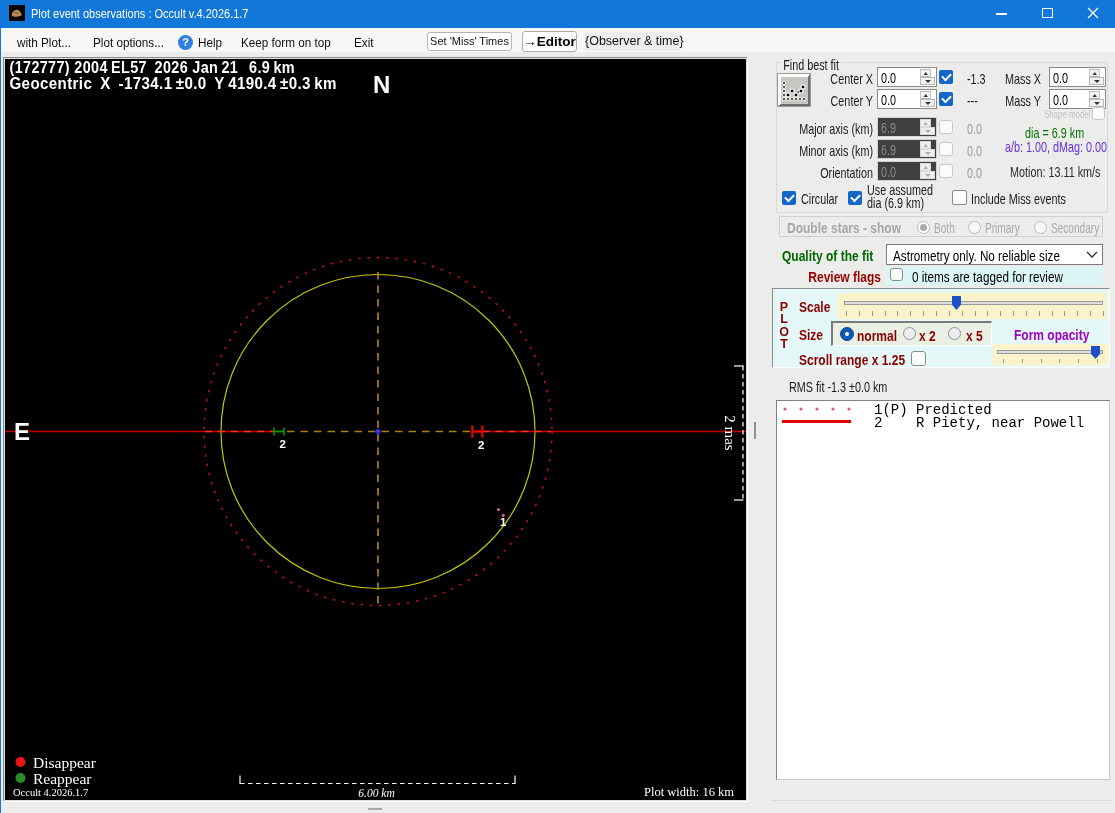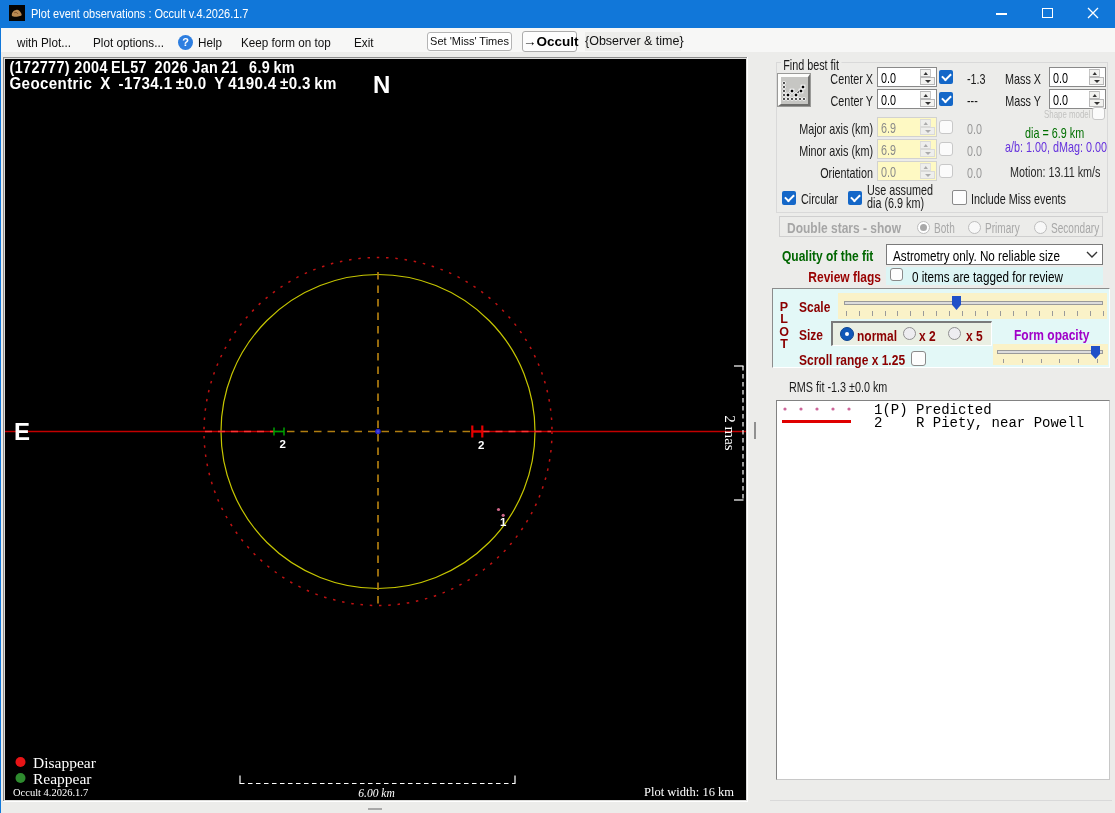--- a/index.html
+++ b/index.html
@@ -9,21 +9,21 @@
 .t{position:absolute;white-space:nowrap;font-size:15px;color:#1a1a1a;transform:scaleX(.72);transform-origin:0 50%}
 .tr{position:absolute;white-space:nowrap;font-size:15px;color:#1a1a1a;text-align:right;transform:scaleX(.72);transform-origin:100% 50%}
 .tb{position:absolute;white-space:nowrap;font-size:15px;font-weight:bold;transform:scaleX(.8);transform-origin:0 50%}
 .tbr{position:absolute;white-space:nowrap;font-size:15px;font-weight:bold;text-align:right;transform:scaleX(.8);transform-origin:100% 50%}
 .cbc{position:absolute;width:14px;height:14px;background:#1467C8;border-radius:2px}
 .cbc::after{content:"";position:absolute;left:3px;top:3px;width:7px;height:4px;border-left:2px solid #fff;border-bottom:2px solid #fff;transform:rotate(-45deg)}
 .cbd{position:absolute;width:14px;height:14px;background:#FBFBFB;border:1px solid #C8C8C8;border-radius:3px}
 .cbu{position:absolute;width:15px;height:15px;background:#FDFDFD;border:1px solid #8A8A8A;border-radius:3px}
 .spin{position:absolute;width:60px;height:20px;background:#fff;border:1px solid #898989;font-size:15px;color:#000}
 .spin .v{position:absolute;left:3px;top:1px;transform:scaleX(.72);transform-origin:0 0}
-.spin.dis{background:#fef9c3;border-color:#D2D2D0;color:#8A8A8A}
+.spin.dis{background:#404040;border-color:#D2D2D0;color:#8A8A8A}
 .sb{position:absolute;right:1px;width:15px;height:8px;background:#F2F2F0;border:1px solid #B8B8B8}
 .sb.t{top:1px}.sb.b{top:9px}
 .sb i{position:absolute;left:4px;width:0;height:0;border-left:3px solid transparent;border-right:3px solid transparent}
 .sb.t i{top:2px;border-bottom:3.5px solid #333}
 .sb.b i{top:2px;border-top:3.5px solid #333}
 .spin.dis .sb{border-color:#DADAD8;background:#EEEEEC}
 .spin.dis .sb.t i{border-bottom-color:#ABABAB}
 .spin.dis .sb.b i{border-top-color:#ABABAB}
 .rad{position:absolute;width:13px;height:13px;border-radius:50%;background:#EDEDF0;border:1px solid #909090}
 .rad.sel{background:#1058B8;border:1px solid #0D4490}
@@ -52,21 +52,21 @@
   </svg>
 
 <div class="ab" style="left:0;top:28px;width:1115px;height:24px;background:#F7F7F6"></div>
 <div class="ab" style="left:17px;top:35px;font-size:13px;color:#111;transform:scaleX(.9);transform-origin:0 0">with Plot...</div>
 <div class="ab" style="left:93px;top:35px;font-size:13px;color:#111;transform:scaleX(.9);transform-origin:0 0">Plot options...</div>
 <div class="ab" style="left:178px;top:35px;width:15px;height:15px;border-radius:50%;background:#2D7EE0;color:#fff;font-size:11px;font-weight:bold;text-align:center;line-height:15px">?</div>
 <div class="ab" style="left:198px;top:35px;font-size:13px;color:#111;transform:scaleX(.9);transform-origin:0 0">Help</div>
 <div class="ab" style="left:241px;top:35px;font-size:13px;color:#111;transform:scaleX(.9);transform-origin:0 0">Keep form on top</div>
 <div class="ab" style="left:354px;top:35px;font-size:13px;color:#111;transform:scaleX(.9);transform-origin:0 0">Exit</div>
 <div class="ab" style="left:427px;top:32px;width:85px;height:19px;background:#fff;border:1px solid #B4B4B4;border-radius:3px;font-size:11px;color:#111;text-align:center;line-height:17px">Set 'Miss' Times</div>
-<div class="ab" style="left:522px;top:31px;width:55px;height:21px;background:#FDFDFD;border:1px solid #ACACAC;border-radius:3px;font-size:13.5px;font-weight:bold;color:#000;text-align:center;line-height:19px">→Occult</div>
+<div class="ab" style="left:522px;top:31px;width:55px;height:21px;background:#FDFDFD;border:1px solid #ACACAC;border-radius:3px;font-size:13.5px;font-weight:bold;color:#000;text-align:center;line-height:19px">→Editor</div>
 <div class="ab" style="left:585px;top:32px;width:96px;height:19px;background:#EDEDEB;font-size:12.5px;color:#111;text-align:center;line-height:19px">{Observer &amp; time}</div>
 
 <div class="ab" style="left:3px;top:57px;width:745px;height:745px;background:#8C8C8C;border-right:1px solid #fff;border-bottom:1px solid #fff"></div>
 <div class="ab" style="left:4px;top:58px;width:743px;height:743px;background:#DCDCDA"></div>
 <div class="ab" style="left:5px;top:59px;width:741px;height:741px;background:#000"></div>
 <svg class="ab" style="left:5px;top:59px" width="741" height="741" viewBox="0 0 741 741">
 
   <circle cx="373" cy="372.5" r="174" fill="none" stroke="#C01212" stroke-width="1.5" stroke-dasharray="2.5 6.8"></circle>
   <circle cx="373" cy="372.5" r="157" fill="none" stroke="#C6C600" stroke-width="1.2"></circle>
 

